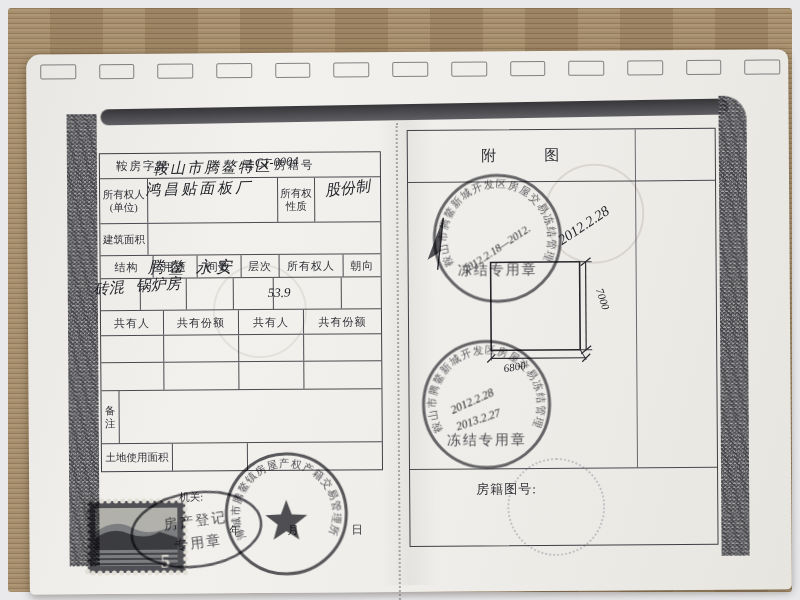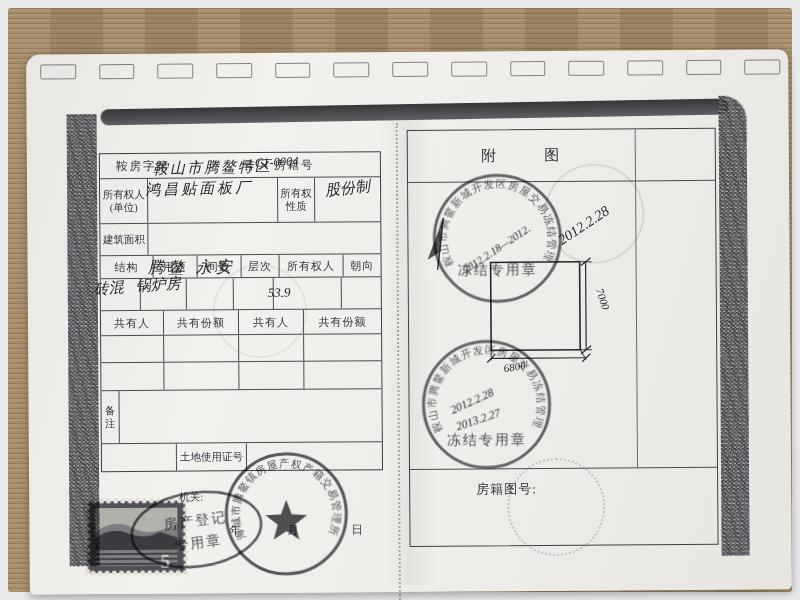--- a/index.html
+++ b/index.html
@@ -173,22 +173,22 @@
         <div class="lcell" style="width:77px"></div>
       </div>
       <div class="lrow r9">
         <div class="lcell stack small" style="width:18px">
           <span>备</span>
           <span>注</span>
         </div>
         <div class="lcell" style="width:262px"></div>
       </div>
       <div class="lrow r10">
+        <div class="lcell small" style="width:71px">土地使用面积</div>
         <div class="lcell" style="width:75px"></div>
-        <div class="lcell small" style="width:70px">土地使用证号</div>
         <div class="lcell" style="width:64px"></div>
       </div>
     </div>
 
     <div class="hw" style="left:228px;top:103px;font-size:12.5px;transform:rotate(-2deg)">C1-0004</div>
     <div class="hw" style="left:126px;top:106px;font-size:15px;transform:rotate(-1deg);letter-spacing:2px">鞍山市腾鳌特区</div>
     <div class="hw" style="left:118px;top:127px;font-size:15px;transform:rotate(-1deg);letter-spacing:3px">鸿昌贴面板厂</div>
     <div class="hw" style="left:298px;top:129px;font-size:15px;transform:rotate(-6deg)">股份制</div>
     <div class="hw" style="left:120px;top:204px;font-size:16px;letter-spacing:4px">腾鳌 永安</div>
     <div class="hw" style="left:66px;top:226px;font-size:15px;transform:rotate(-4deg)">砖混</div>

